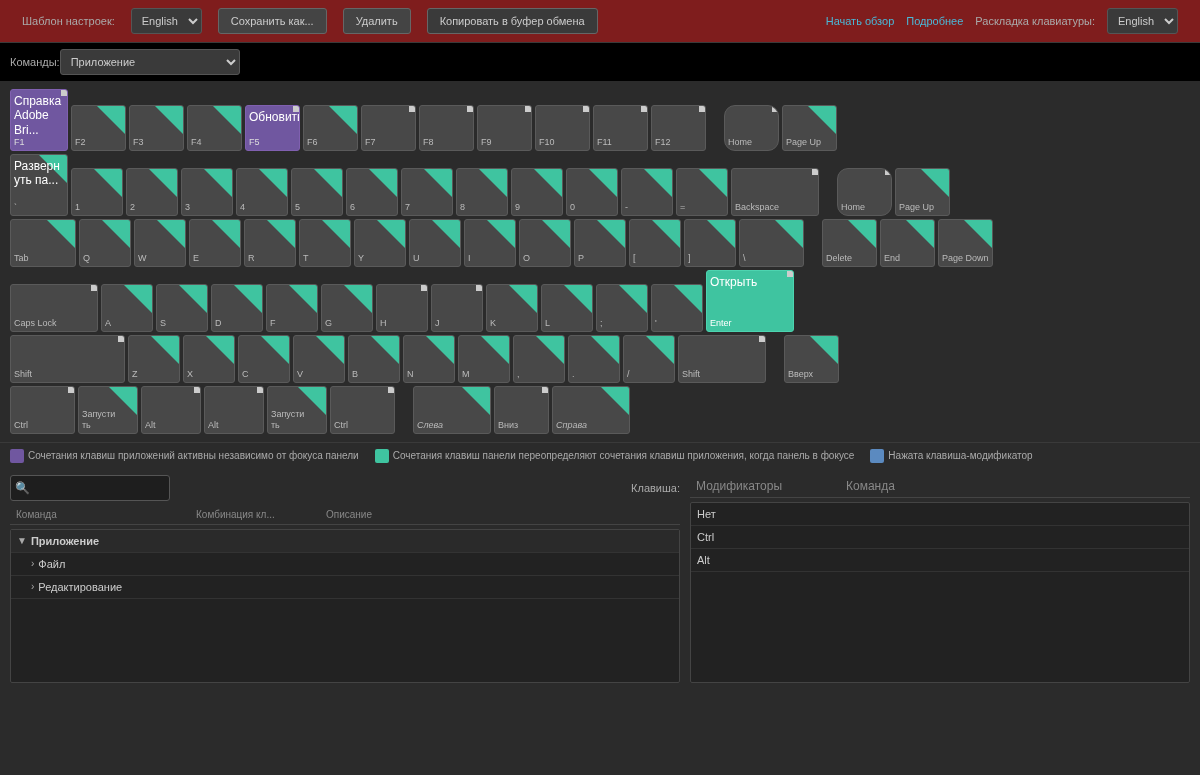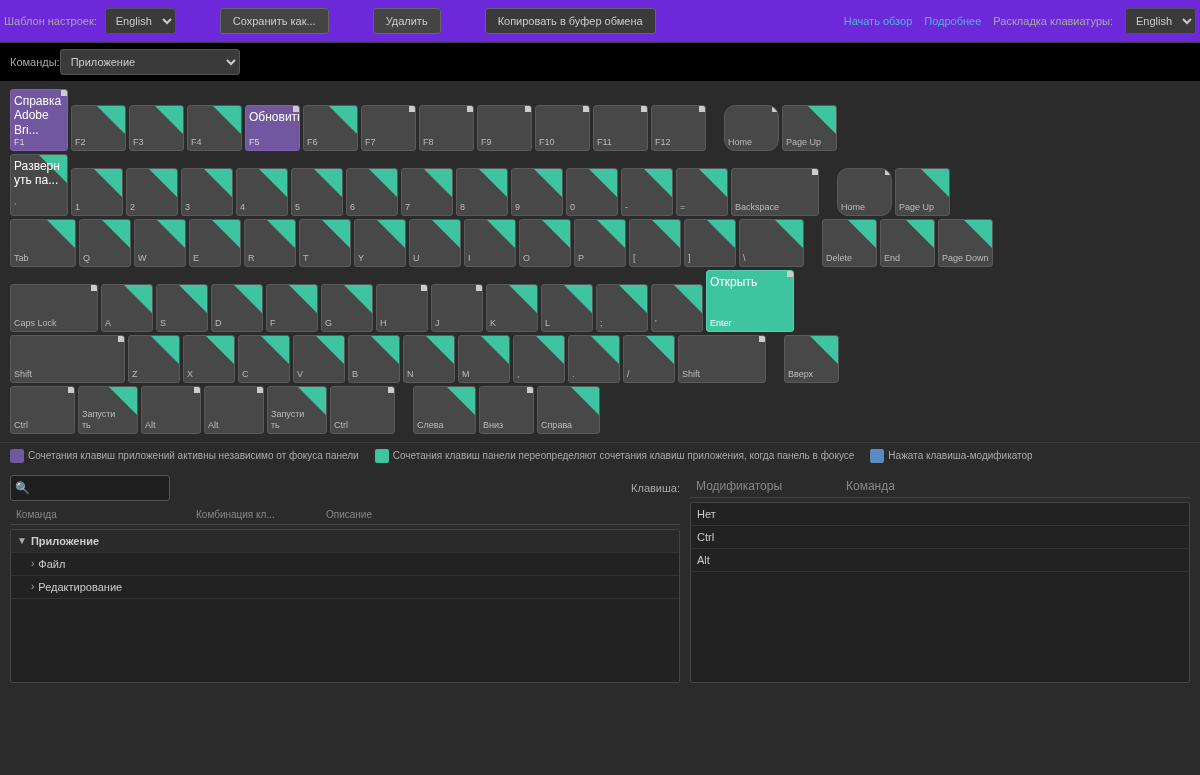--- a/index.html
+++ b/index.html
@@ -10,23 +10,23 @@
       font-size: 11px;
       width: 1200px;
       height: 775px;
       overflow: hidden;
     }
 
     
     .top-bar {
       display: flex;
       align-items: center;
-      padding: 8px 4px;
-      gap: 8px;
-      background: #6d28d9;
+      padding: 8px 22px;
+      gap: 16px;
+      background: #7f1d1d;
       border-bottom: 1px solid #3a3a3a;
     }
     .top-bar label {
       color: #aaa;
       font-size: 11px;
       white-space: nowrap;
     }
     .top-bar select {
       background: #3a3a3a;
       color: #ccc;
@@ -38,21 +38,20 @@
     }
     .btn {
       background: #444;
       color: #ccc;
       border: 1px solid #666;
       padding: 4px 12px;
       font-size: 11px;
       border-radius: 3px;
       cursor: pointer;
       height: 26px;
-      margin-left: 36px;
     }
     .btn-copy {
       background: #3a3a3a;
       border: 1px solid #666;
     }
     .top-right {
       margin-left: auto;
       display: flex;
       align-items: center;
       gap: 12px;
@@ -339,21 +338,21 @@
     .w-backspace { width: 88px; }
     .w-ctrl { width: 65px; }
     .w-alt { width: 60px; }
     .w-space { width: 350px; }
     .w-home { width: 55px; border-radius: 11px; }
     .w-pgup { width: 55px; }
     .w-del { width: 55px; }
     .w-end { width: 55px; }
     .w-pgdn { width: 55px; }
     .w-up { width: 55px; }
-    .w-lr { width: 63px; }
+    .w-lr { width: 78px; font-style: italic; }
     .w-bsl { width: 65px; }
     .w-launch { width: 60px; }
 
     
     .key.fn-key { min-height: 46px; }
   </style>
 </head>
 <body>
 
 <div class="top-bar">

